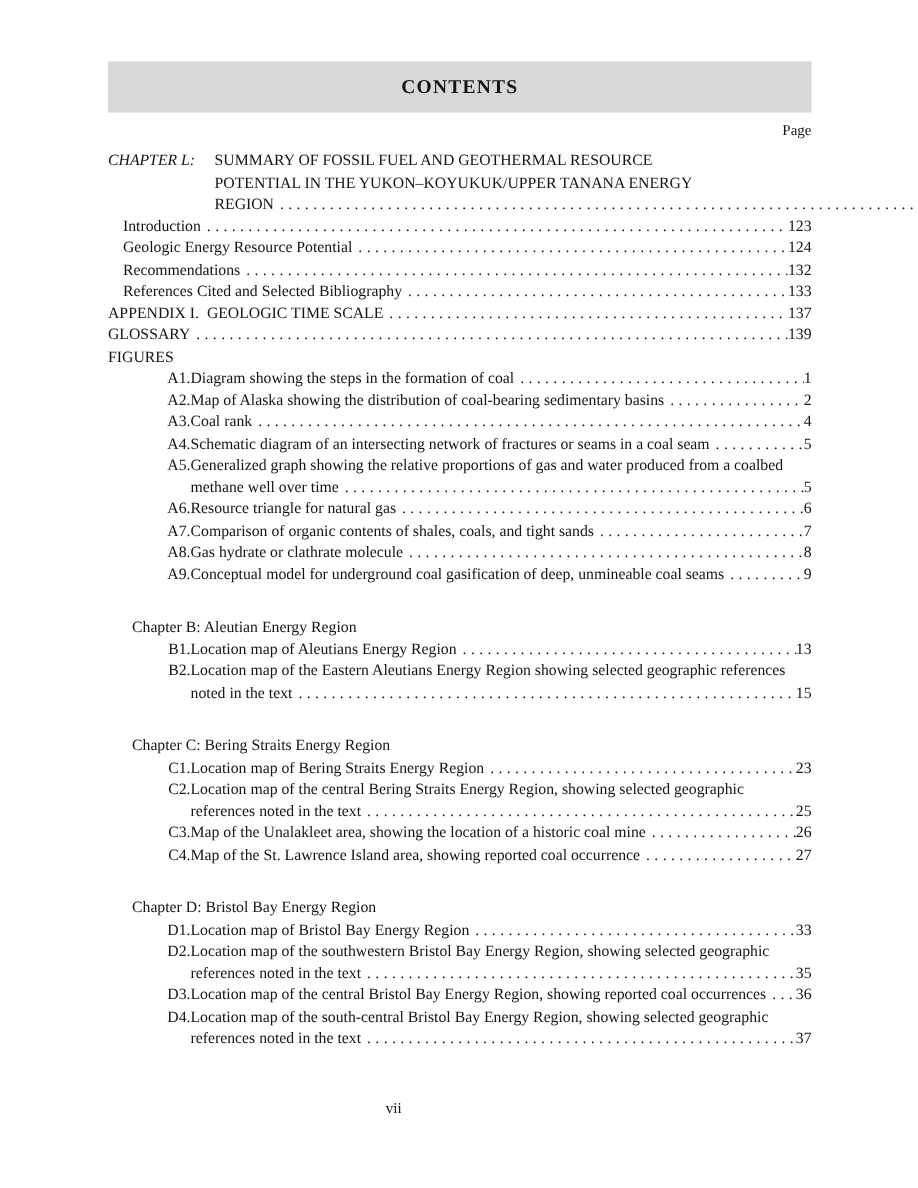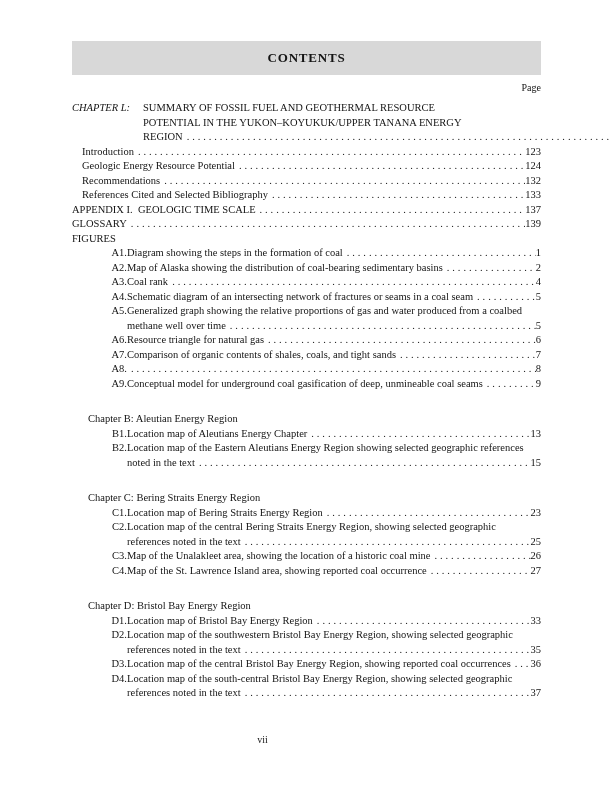--- a/index.html
+++ b/index.html
@@ -158,38 +158,39 @@
         <span class="pg">6</span>
       </div>
       <div class="row fig-row">
         <span class="fig-num">A7.</span>
         <span class="txt">Comparison of organic contents of shales, coals, and tight sands</span>
         <span class="leader"></span>
         <span class="pg">7</span>
       </div>
       <div class="row fig-row">
         <span class="fig-num">A8.</span>
+        <span class="txt">Gas hydrate or clathrate molecule</span>
         <span class="leader"></span>
         <span class="pg">8</span>
       </div>
       <div class="row fig-row">
         <span class="fig-num">A9.</span>
         <span class="txt">Conceptual model for underground coal gasification of deep, unmineable coal seams</span>
         <span class="leader"></span>
         <span class="pg">9</span>
       </div>
     </div>
 
     <div class="sec-gap">
       <div class="row sec-heading">
         <span class="txt">Chapter B: Aleutian Energy Region</span>
       </div>
       <div class="row fig-row">
         <span class="fig-num">B1.</span>
-        <span class="txt">Location map of Aleutians Energy Chapter</span>
+        <span class="txt">Location map of Aleutians Energy Region</span>
         <span class="leader"></span>
         <span class="pg">13</span>
       </div>
       <div class="row fig-row">
         <span class="fig-num">B2.</span>
         <span class="txt">Location map of the Eastern Aleutians Energy Region showing selected geographic references</span>
       </div>
       <div class="row fig-cont">
         <span class="txt">noted in the text</span>
         <span class="leader"></span>

